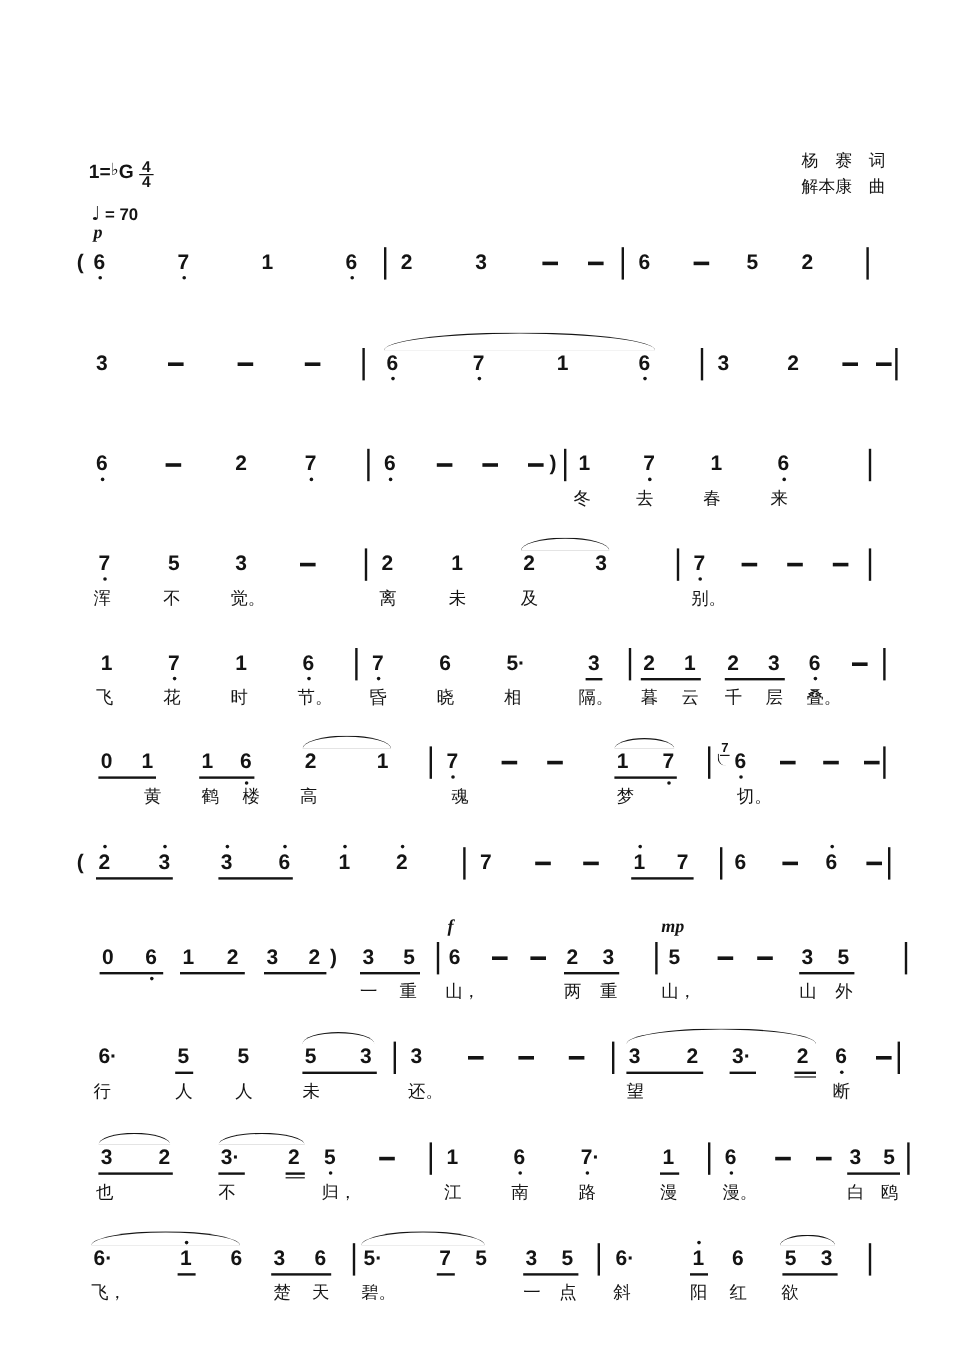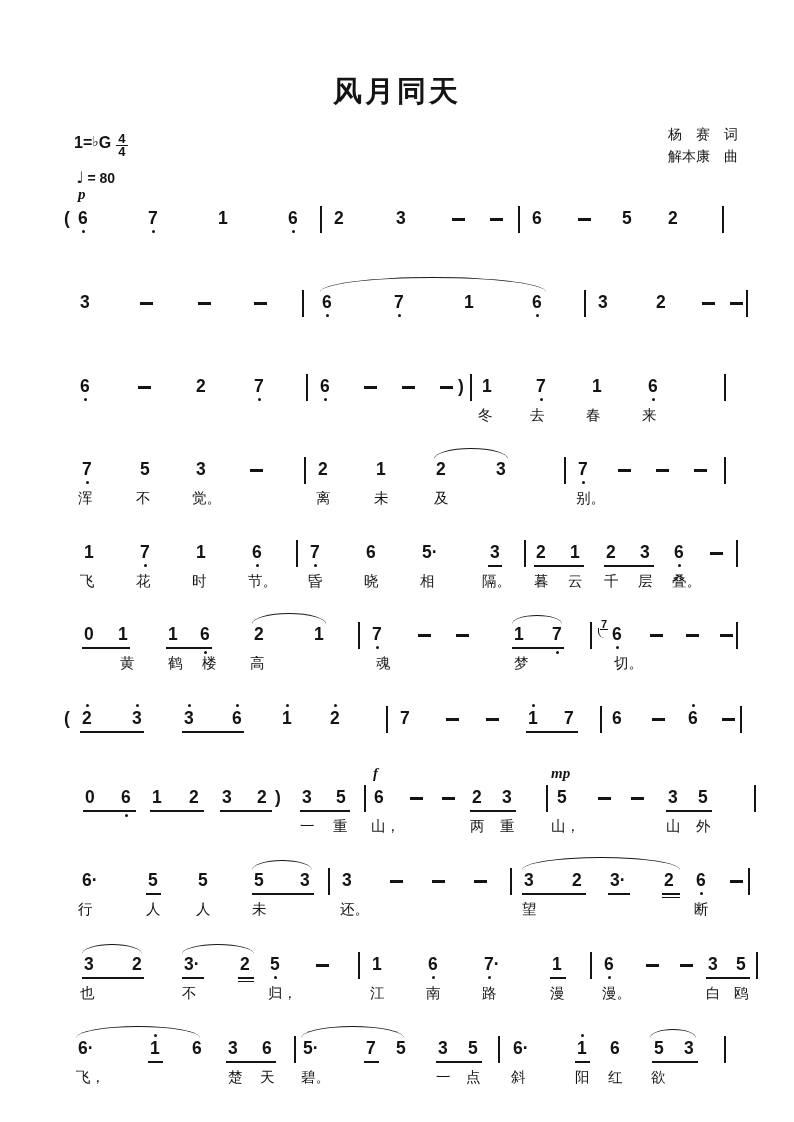--- a/index.html
+++ b/index.html
@@ -30,29 +30,28 @@
   .gtie{position:absolute;width:6px;height:10px;top:2px;border-left:1.3px solid #151515;
         border-bottom-left-radius:10px 9px;}
   .lyric{position:absolute;font-size:14.5px;font-family:"Liberation Serif",serif;white-space:nowrap;}
   .dyn{position:absolute;top:-24px;font-size:15px;font-weight:bold;font-style:italic;
        font-family:"Liberation Serif",serif;}
 </style>
 </head>
 <body>
 
 <div id="page">
-  <div class="title">风月同天</div>
 
   <div class="keysig">
     <span>1=</span><span class="flat">♭</span><span>G</span><span class="timesig"><div class="tu">4</div><div>4</div></span>
   </div>
 
   <div class="tempo">
     <span class="qnote">♩</span>
-    <span>= 80</span>
+    <span>= 70</span>
   </div>
 
   <div class="credits">
     <div>杨　赛　词</div>
     <div>解本康　曲</div>
   </div>
 
   <div id="score">
       <div class="score-line" style="top: 210px;">
         <div class="note" style="left: 64px;">(</div>

